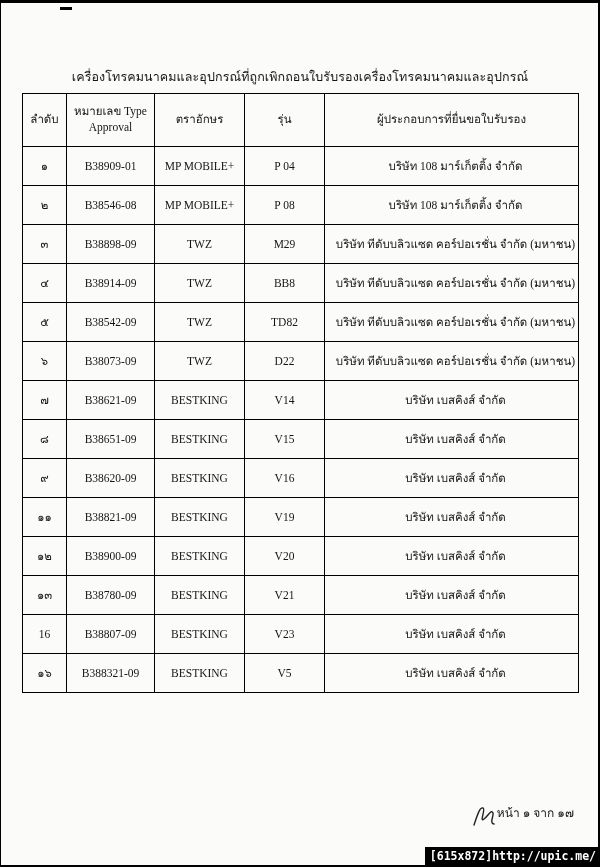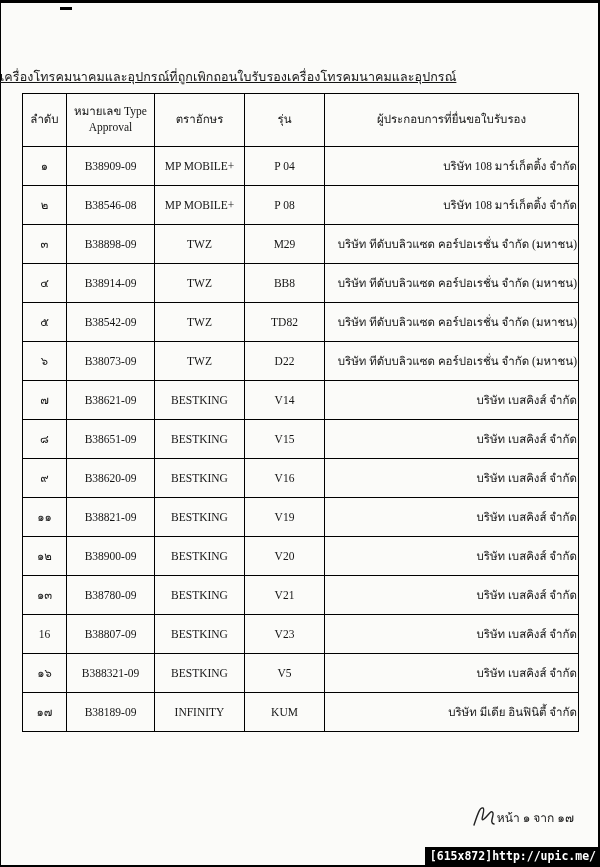--- a/index.html
+++ b/index.html
@@ -18,47 +18,47 @@
     border-bottom:2px solid #000;
     border-left:1px solid #000;
     pointer-events:none;
     box-sizing:border-box;
   }
   .scan-dash{
     position:absolute;top:7px;left:60px;width:12px;height:3px;background:#000;
   }
   .doc-title{
     position:absolute;top:67px;left:0;width:100%;
-    font-size:12.5px;letter-spacing:.1px;text-decoration:underline;
+    text-align:center;font-size:12.5px;letter-spacing:.1px;
   }
   table.doc-table{
     position:absolute;top:93px;left:22px;width:556px;
     border-collapse:collapse;table-layout:fixed;
     font-size:11.5px;color:#151515;
   }
   .doc-table th,.doc-table td{
     border:1px solid #000;
     overflow:hidden;white-space:nowrap;
   }
   .doc-table thead th{
     height:50px;font-weight:normal;text-align:center;
     vertical-align:middle;line-height:1.35;
   }
   .doc-table tbody td{
     height:36px;text-align:center;vertical-align:middle;
   }
-  .doc-table td.col-applicant{text-align:right;padding-left:9px;}
+  .doc-table td.col-applicant{text-align:center;padding-left:9px;}
   col.c-no{width:44px;}
   col.c-approval{width:88px;}
   col.c-brand{width:90px;}
   col.c-model{width:80px;}
   col.c-applicant{width:254px;}
   .page-footer{
     position:absolute;top:803px;right:26px;
-    display:flex;align-items:flex-end;
+    display:flex;
   }
   .signature{width:26px;height:26px;}
   .page-num{font-size:12px;padding-bottom:2px;}
   .watermark{
     position:absolute;right:1px;bottom:1px;
     background:#000;color:#fff;
     font-family:"DejaVu Sans Mono","Liberation Mono",monospace;
     font-size:11.5px;line-height:1;
     padding:4px 3px 4px 5px;
     font-weight:bold;
@@ -88,21 +88,21 @@
         <div>Approval</div>
       </th>
       <th>ตราอักษร</th>
       <th>รุ่น</th>
       <th>ผู้ประกอบการที่ยื่นขอใบรับรอง</th>
     </tr>
   </thead>
   <tbody>
       <tr>
         <td class="col-no">๑</td>
-        <td class="col-approval">B38909-09</td>
+        <td class="col-approval">B38909-01</td>
         <td class="col-brand">MP MOBILE+</td>
         <td class="col-model">P 04</td>
         <td class="col-applicant">บริษัท 108 มาร์เก็ตติ้ง จำกัด</td>
       </tr>
       <tr>
         <td class="col-no">๒</td>
         <td class="col-approval">B38546-08</td>
         <td class="col-brand">MP MOBILE+</td>
         <td class="col-model">P 08</td>
         <td class="col-applicant">บริษัท 108 มาร์เก็ตติ้ง จำกัด</td>
@@ -183,27 +183,20 @@
         <td class="col-brand">BESTKING</td>
         <td class="col-model">V23</td>
         <td class="col-applicant">บริษัท เบสคิงส์ จำกัด</td>
       </tr>
       <tr>
         <td class="col-no">๑๖</td>
         <td class="col-approval">B388321-09</td>
         <td class="col-brand">BESTKING</td>
         <td class="col-model">V5</td>
         <td class="col-applicant">บริษัท เบสคิงส์ จำกัด</td>
-      </tr>
-      <tr>
-        <td class="col-no">๑๗</td>
-        <td class="col-approval">B38189-09</td>
-        <td class="col-brand">INFINITY</td>
-        <td class="col-model">KUM</td>
-        <td class="col-applicant">บริษัท มีเดีย อินฟินิตี้ จำกัด</td>
       </tr>
     </tbody>
 </table>
 
 <div class="page-footer">
   <svg class="signature" viewBox="0 0 26 26">
     <path d="M3 22 C7 10, 9 4, 12 5 C15 6, 8 20, 13 16 C18 12, 20 6, 22 10 C23 13, 18 20, 23 21" fill="none" stroke="#222" stroke-width="1.4" stroke-linecap="round"></path>
   </svg>
   <span class="page-num">หน้า ๑ จาก ๑๗</span>
 </div>

